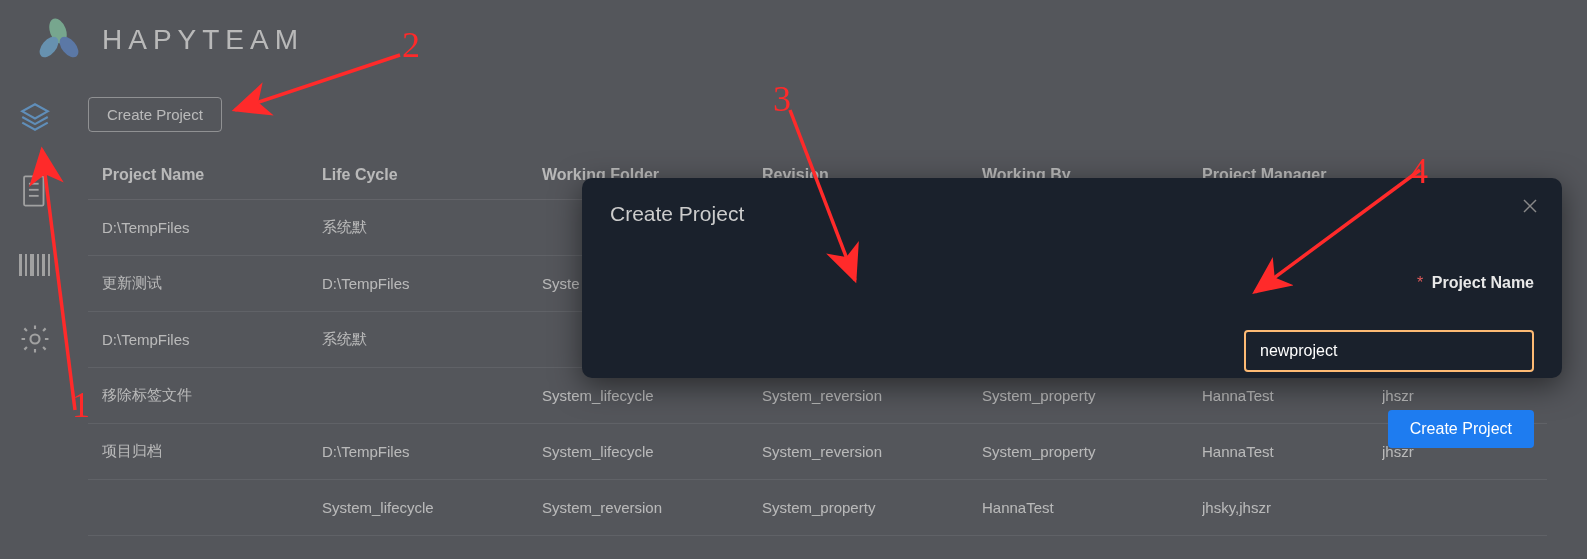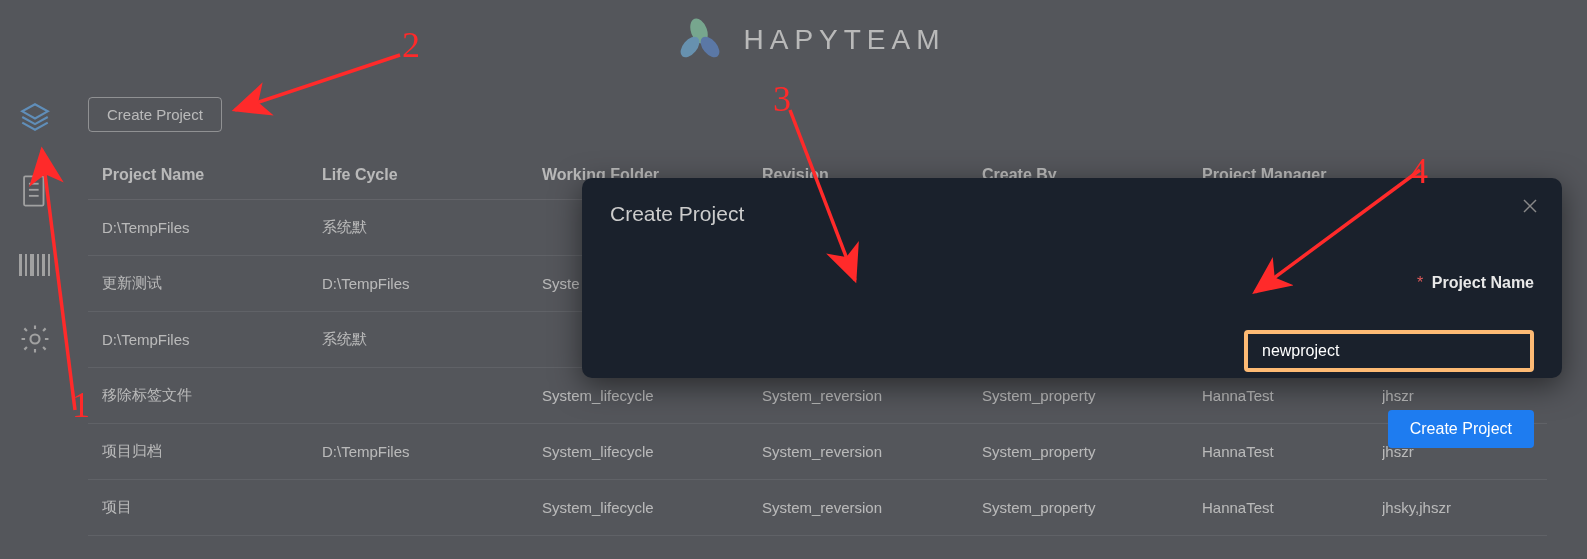--- a/index.html
+++ b/index.html
@@ -11,21 +11,21 @@
     position: absolute; inset: 0;
     background: rgba(128,128,128,0.55);
     z-index: 5;
     pointer-events: none;
   }
 
   
   .header {
     position: absolute; top: 0; left: 0; right: 0; height: 80px;
     display: flex; align-items: center; padding-left: 36px;
-    color: #fff; z-index: 1; justify-content: center;
+    color: #fff; z-index: 1;
   }
   .logo-icon { display: inline-flex; margin-right: 20px; }
   .brand { font-size: 28px; letter-spacing: 6px; font-weight: 300; }
 
   
   .leftnav {
     position: absolute; top: 90px; left: 0; width: 70px; bottom: 0;
     display: flex; flex-direction: column; align-items: center; gap: 40px;
     padding-top: 10px; z-index: 1;
   }
@@ -61,21 +61,21 @@
     box-shadow: 0 8px 30px rgba(0,0,0,0.5);
     color: #e8e8e8;
     padding: 24px 28px;
   }
   .modal-title { font-size: 21px; font-weight: 400; color:#ccc; }
   .modal-close { position:absolute; top:20px; right:24px; color:#888; font-size:18px; cursor:pointer; }
   .modal-body { margin-top: 48px; display:flex; align-items:flex-end; gap: 38px; padding-left: 40px; flex-direction: column; }
   .req-star { color:#e05b5b; margin-right:4px; }
   .field-label { font-weight:bold; font-size:16px; }
   .field-input {
-    width: 290px; height: 42px; border:4px solid #fdba74; background:transparent;
+    width: 290px; height: 42px; border:2px solid #fdba74; background:transparent;
     border-radius:4px; color:#fff; padding:0 14px; font-size:16px; outline:none;
   }
   .btn-primary {
     background:#1e7cf0; border:none; border-radius:4px;
     color:#fff; font-size:16px; padding:10px 22px; cursor:pointer; margin-left:40px;
   }
 
   
   .anno { position:absolute; z-index:30; pointer-events:none; }
   .anno-num { color:#ff2a2a; font-size:36px; font-weight:500; font-family: "Times New Roman", serif; }
@@ -133,21 +133,21 @@
   <div class="toolbar">
     <button class="btn-outline">Create Project</button>
   </div>
 
   <div class="table">
     <div class="thead">
       <div class="cell">Project Name</div>
       <div class="cell">Life Cycle</div>
       <div class="cell">Working Folder</div>
       <div class="cell">Revision</div>
-      <div class="cell">Create By</div>
+      <div class="cell">Working By</div>
       <div class="cell">Project Manager</div>
     </div>
     <div id="tbody">
         <div class="trow">
           <div class="cell">D:\TempFiles</div>
           <div class="cell">系统默</div>
           <div class="cell"></div>
           <div class="cell"></div>
           <div class="cell"></div>
           <div class="cell"></div>
@@ -181,21 +181,20 @@
         <div class="trow">
           <div class="cell">项目归档</div>
           <div class="cell">D:\TempFiles</div>
           <div class="cell">System_lifecycle</div>
           <div class="cell">System_reversion</div>
           <div class="cell">System_property</div>
           <div class="cell">HannaTest</div>
           <div class="cell">jhszr</div>
         </div>
         <div class="trow">
-          <div class="cell">项目</div>
           <div class="cell"></div>
           <div class="cell">System_lifecycle</div>
           <div class="cell">System_reversion</div>
           <div class="cell">System_property</div>
           <div class="cell">HannaTest</div>
           <div class="cell">jhsky,jhszr</div>
         </div>
       </div>
   </div>
 </div>

